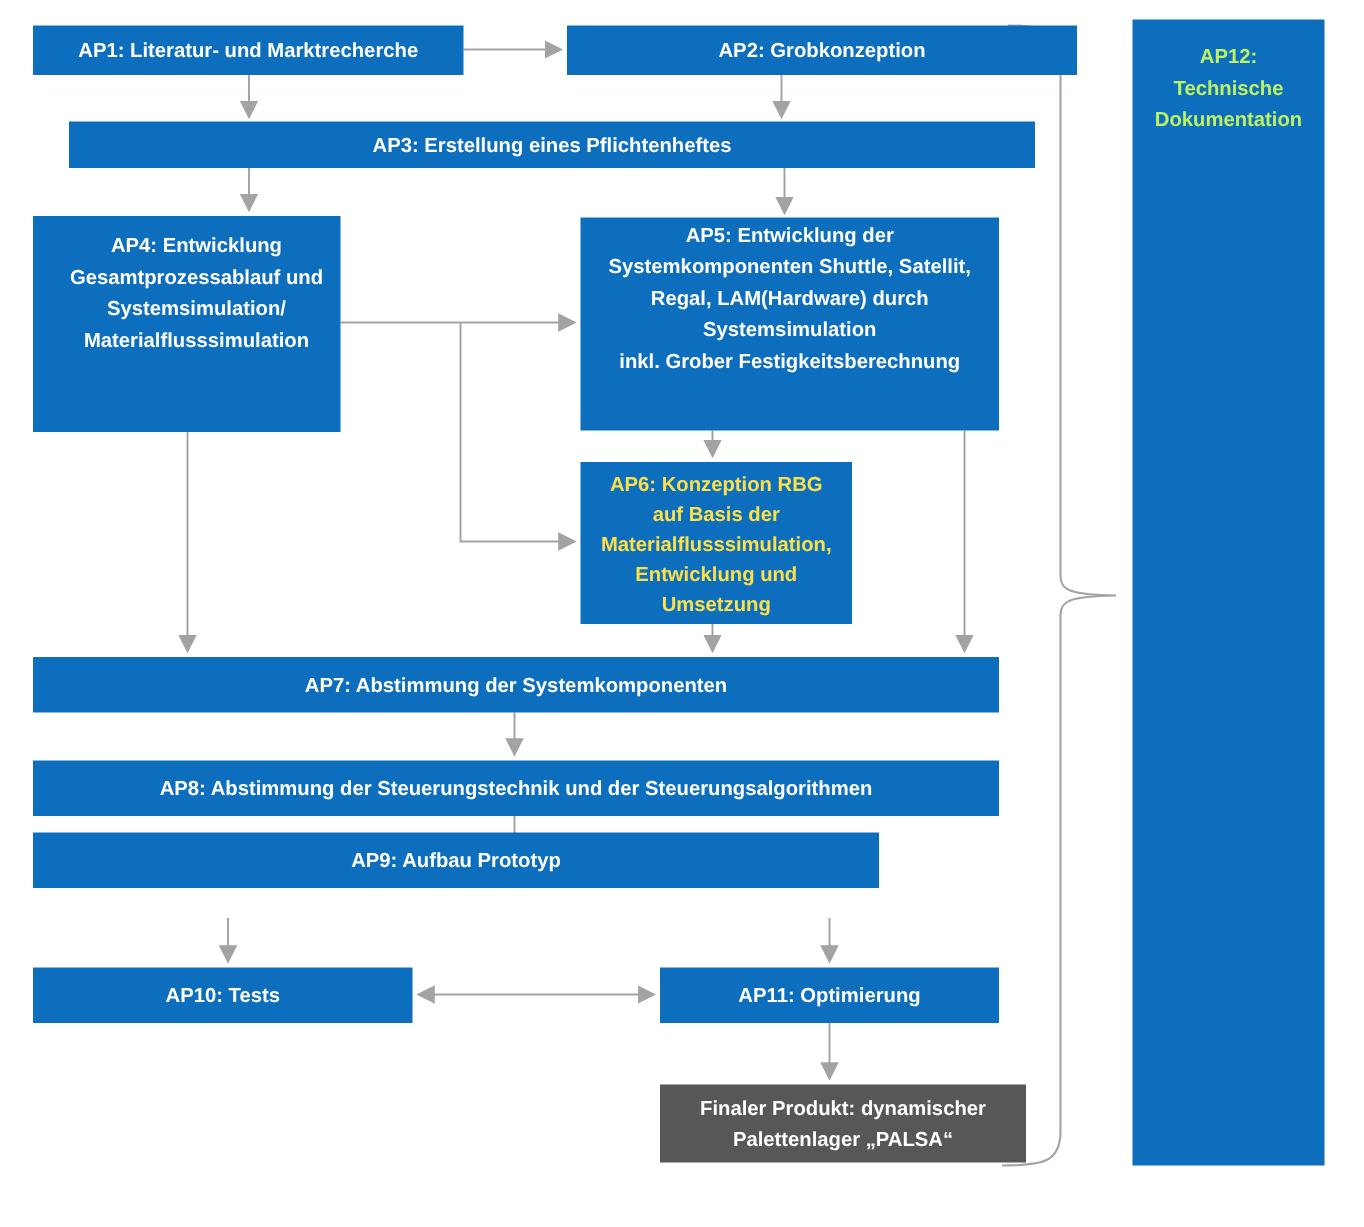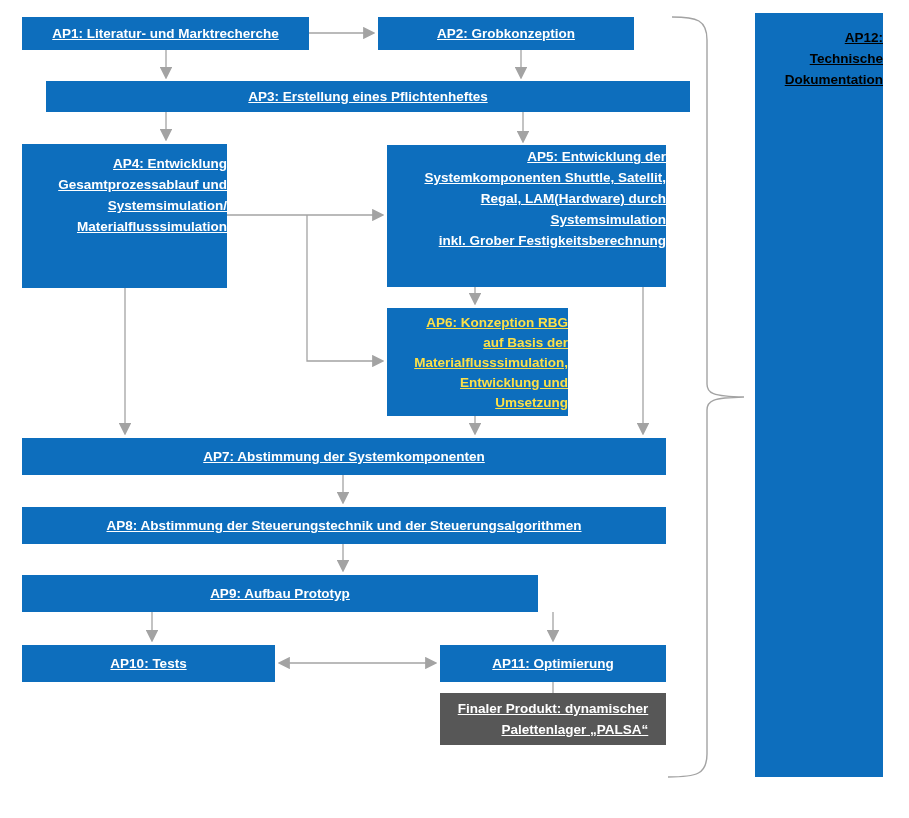--- a/index.html
+++ b/index.html
@@ -16,43 +16,42 @@
     left: 0; top: 0;
     pointer-events: none;
   }
   .node {
     position: absolute;
     box-sizing: border-box;
     color: #ffffff;
     font-size: 13.5px;
     font-weight: 700;
     line-height: 21px;
-    text-align: right;
+    text-align: center;
     white-space: pre-line;
-    text-decoration: underline;
   }
   .blue { background: #0d6ebd; }
   .gray { background: #575757; }
   .vcenter {
     display: flex;
     align-items: center;
     justify-content: center;
   }
   #ap1   { left:22px;  top:17px;  width:287px; height:33px; }
-  #ap2   { left:378px; top:17px;  width:256px; height:33px; }
+  #ap2   { left:378px; top:17px;  width:340px; height:33px; }
   #ap3   { left:22px;  top:81px;  width:644px; height:31px;margin-left:24px; }
   #ap4   { left:22px;  top:144px; width:205px; height:144px; padding-top:9px;padding-left:13px; }
   #ap5   { left:387px; top:145px; width:279px; height:142px; padding-top:1px; }
   #ap6   { left:387px; top:308px; width:181px; height:108px; padding-top:5px; line-height:20px; }
   #ap7   { left:22px;  top:438px; width:644px; height:37px; }
   #ap8   { left:22px;  top:507px; width:644px; height:37px; }
-  #ap9   { left:22px;  top:575px; width:516px; height:37px; }
+  #ap9   { left:22px;  top:555px; width:564px; height:37px; }
   #ap10  { left:22px;  top:645px; width:253px; height:37px; }
   #ap11  { left:440px; top:645px; width:226px; height:37px; }
-  #final { left:440px; top:693px; width:226px; height:52px; }
+  #final { left:440px; top:723px; width:244px; height:52px; }
   #ap12  { left:755px; top:13px;  width:128px; height:764px; padding-top:14px; }
 </style>
 </head>
 <body>
 
 <div class="canvas">
 
   <svg class="connectors" width="909" height="818">
     <defs>
       <marker id="arrowEnd" viewBox="0 0 10 10" refX="8" refY="5" markerWidth="9.5" markerHeight="9.5" orient="auto-start-reverse">
@@ -99,17 +98,17 @@
 Materialflusssimulation,
 Entwicklung und
 Umsetzung</div>
   <div class="node blue vcenter" id="ap7" style="background: rgb(13, 110, 189); color: rgb(255, 255, 255);">AP7: Abstimmung der Systemkomponenten</div>
   <div class="node blue vcenter" id="ap8" style="background: rgb(13, 110, 189); color: rgb(255, 255, 255);">AP8: Abstimmung der Steuerungstechnik und der Steuerungsalgorithmen</div>
   <div class="node blue vcenter" id="ap9" style="background: rgb(13, 110, 189); color: rgb(255, 255, 255);">AP9: Aufbau Prototyp</div>
   <div class="node blue vcenter" id="ap10" style="background: rgb(13, 110, 189); color: rgb(255, 255, 255);">AP10: Tests</div>
   <div class="node blue vcenter" id="ap11" style="background: rgb(13, 110, 189); color: rgb(255, 255, 255);">AP11: Optimierung</div>
   <div class="node gray vcenter" id="final" style="background: rgb(87, 87, 87); color: rgb(255, 255, 255);">Finaler Produkt: dynamischer
 Palettenlager „PALSA“</div>
-  <div class="node blue" id="ap12" style="background: rgb(13, 110, 189); color: #000000;">AP12:
+  <div class="node blue" id="ap12" style="background: rgb(13, 110, 189); color: #bef264;">AP12:
 Technische
 Dokumentation</div>
 
 </div>
 
 </body></html>

